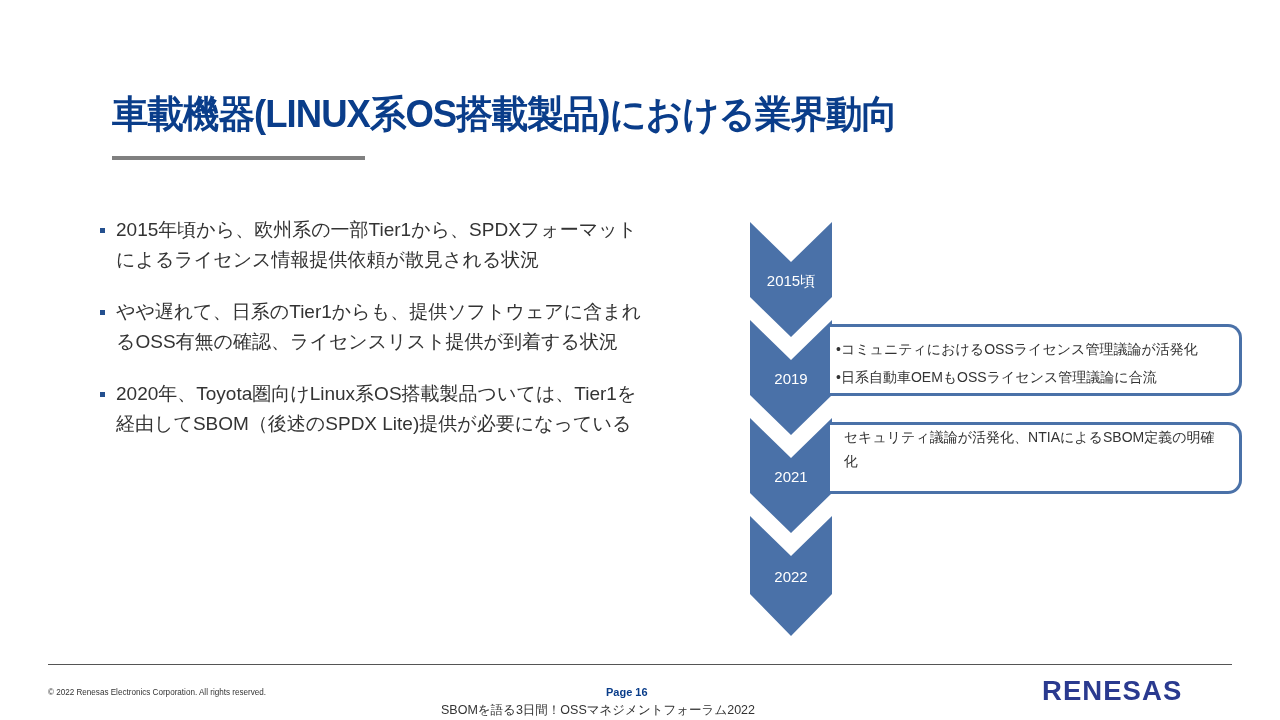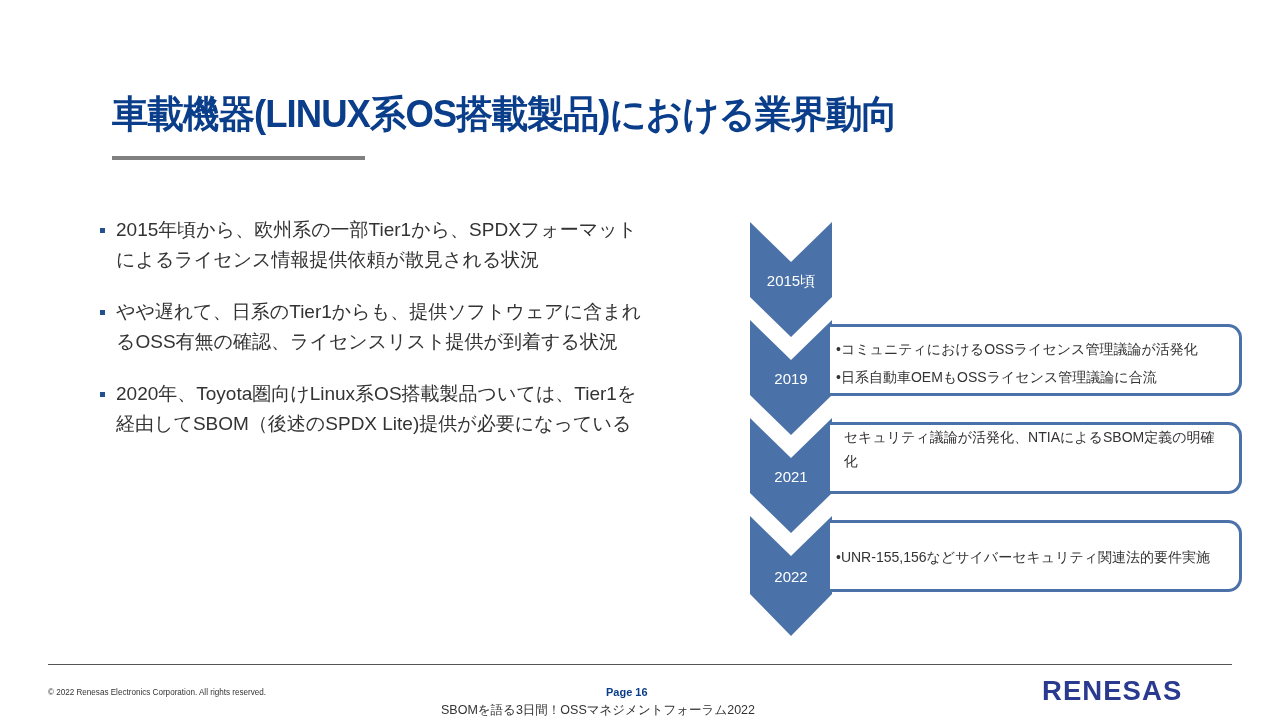--- a/index.html
+++ b/index.html
@@ -117,25 +117,20 @@
     </div>
   </div>
 
   <div class="row" style="top:294px;">
     <div class="chev">
       <svg width="82" height="120" viewBox="0 0 82 120">
           <polygon points="0,0 41,40 82,0 82,78 41,120 0,78" fill="#4a71a8"></polygon>
         </svg>
     </div>
     <div class="year" style="top:51px;">2022</div>
-    <div class="box">
-      <div class="box-inner" style="top:22px;">
-        <span class="box-line">•UNR-155,156などサイバーセキュリティ関連法的要件実施</span>
-      </div>
-    </div>
   </div>
 </div>
 
 <div class="footer-rule"></div>
 <div class="copyright">© 2022 Renesas Electronics Corporation. All rights reserved.</div>
 <div class="page">Page 16</div>
 <div class="event">SBOMを語る3日間！OSSマネジメントフォーラム2022</div>
 <div class="logo">RENESAS</div>
 
 </body></html>

